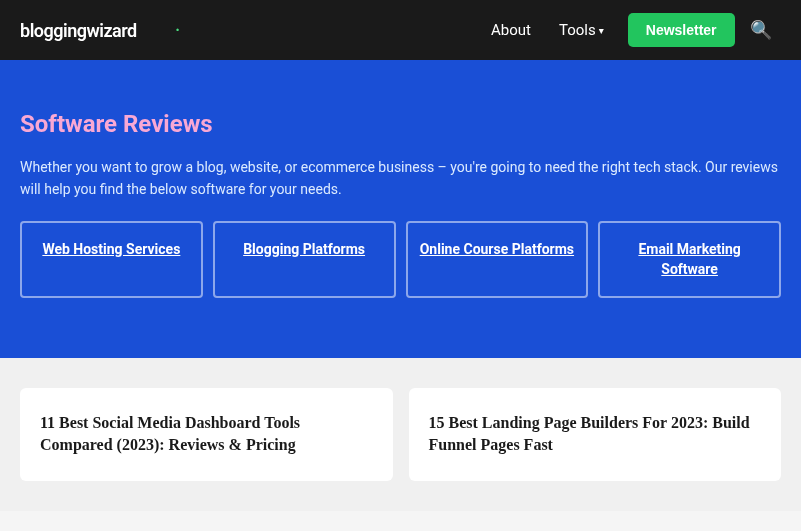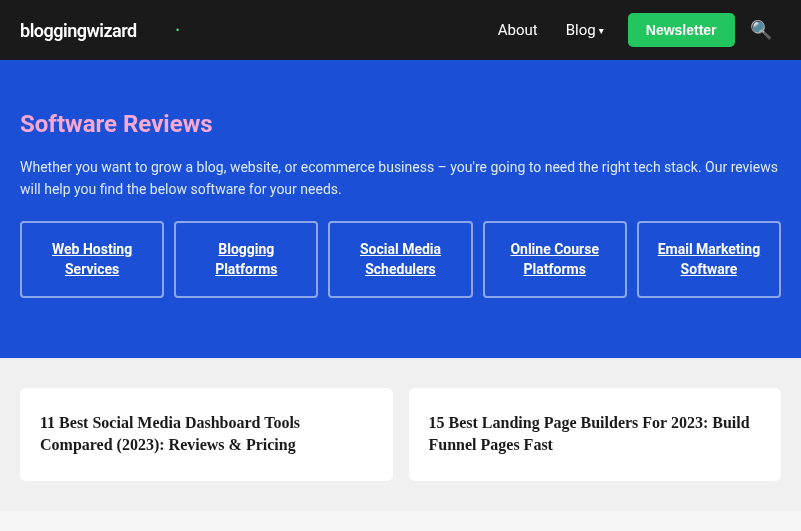--- a/index.html
+++ b/index.html
@@ -148,41 +148,38 @@
 <body>
 
 <header class="header">
   <div class="logo-area">
     <span class="logo-text">bloggingwizard</span>
     <span class="logo-dot">·</span>
   </div>
   <nav class="nav">
     <a class="nav-item">About</a>
     <a class="nav-item">
-      <span>Blog</span>
+      <span>Tools</span>
       <span class="nav-chevron">▾</span>
     </a>
     <button class="btn-newsletter">Newsletter</button>
     <button class="search-icon-btn">🔍</button>
   </nav>
 </header>
 
 <section class="hero">
   <h1 class="hero-title">Software Reviews</h1>
   <p class="hero-desc">Whether you want to grow a blog, website, or ecommerce business – you're going to need the right tech stack. Our reviews will help you find the below software for your needs.</p>
 
   <div class="category-grid">
     <div class="category-card">
       <span class="category-card-label">Web Hosting Services</span>
     </div>
     <div class="category-card">
       <span class="category-card-label">Blogging Platforms</span>
-    </div>
-    <div class="category-card">
-      <span class="category-card-label">Social Media Schedulers</span>
     </div>
     <div class="category-card">
       <span class="category-card-label">Online Course Platforms</span>
     </div>
     <div class="category-card">
       <span class="category-card-label">Email Marketing Software</span>
     </div>
   </div>
 </section>
 

